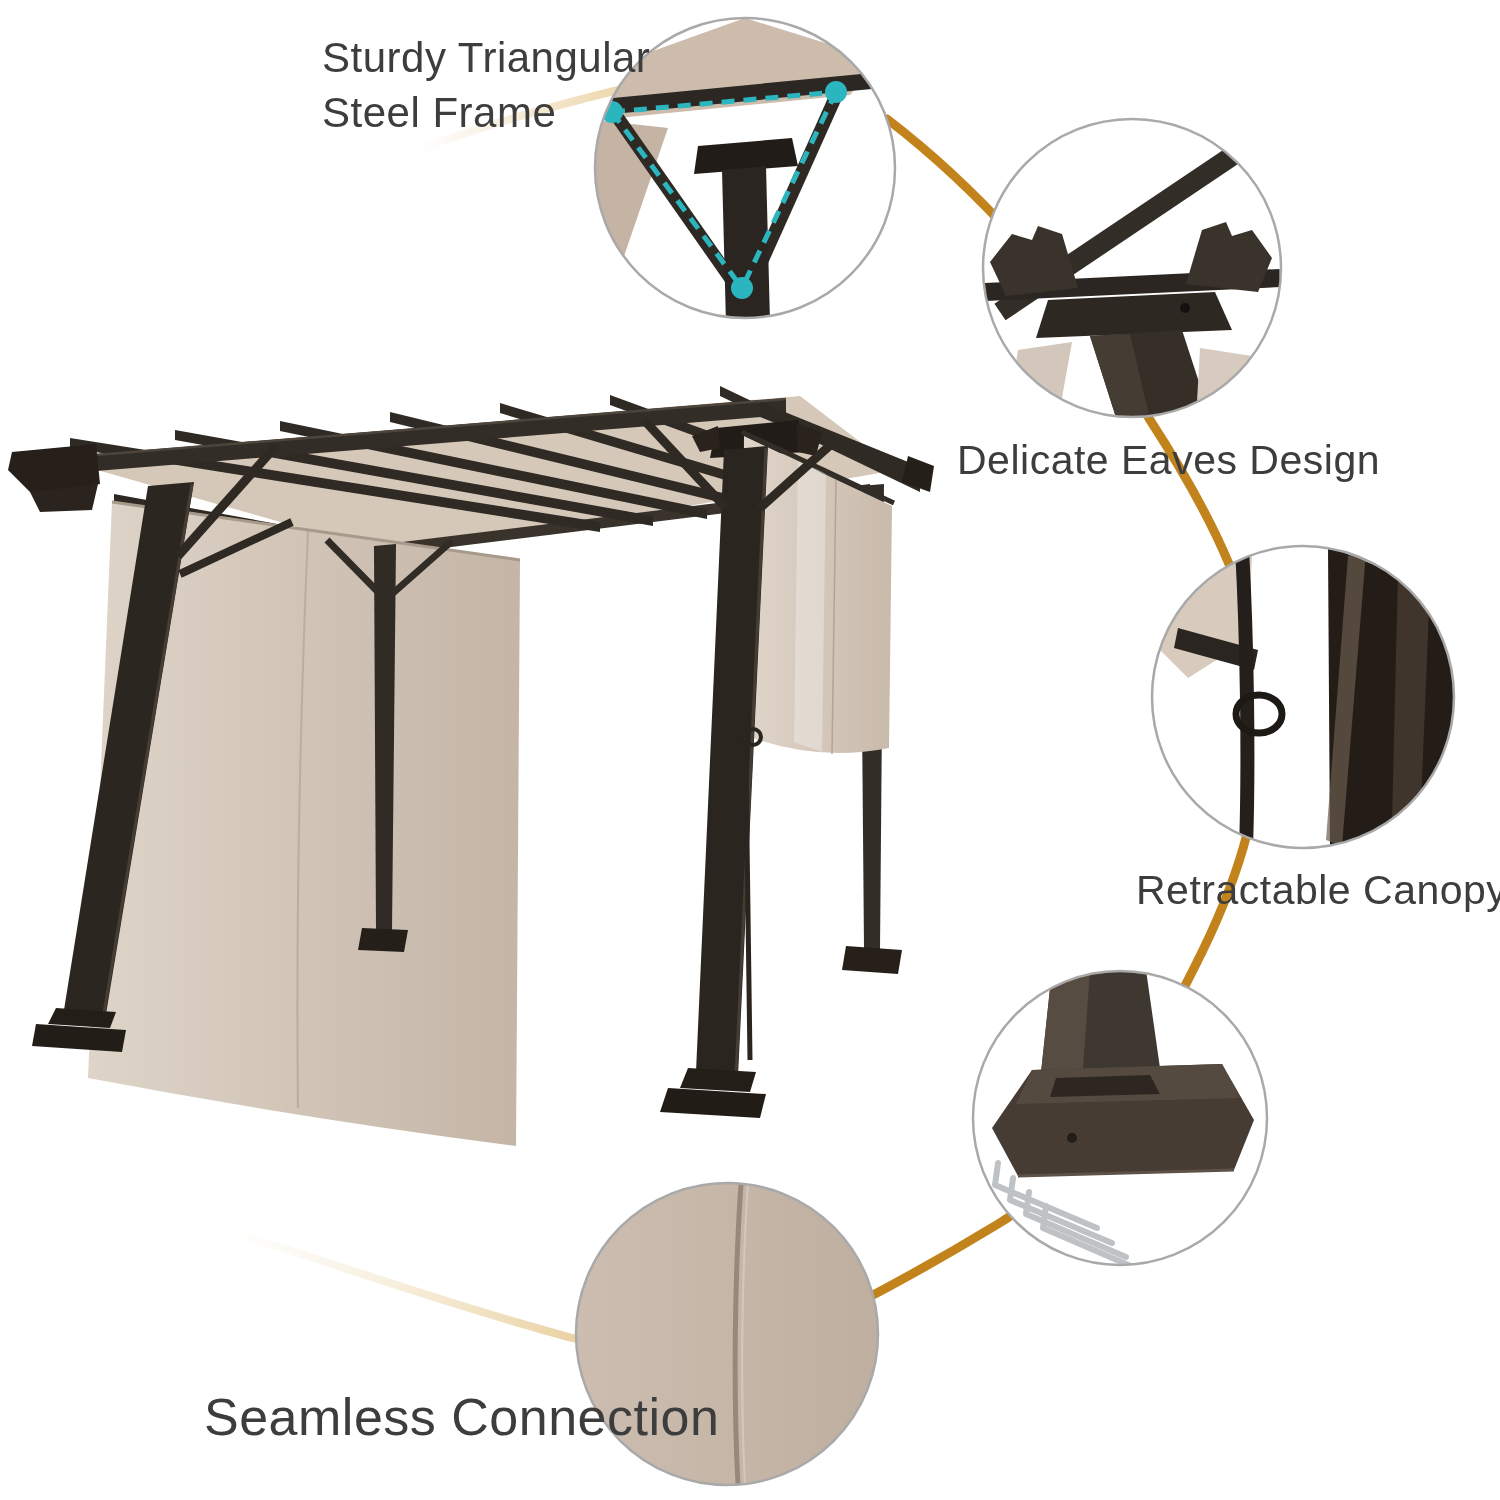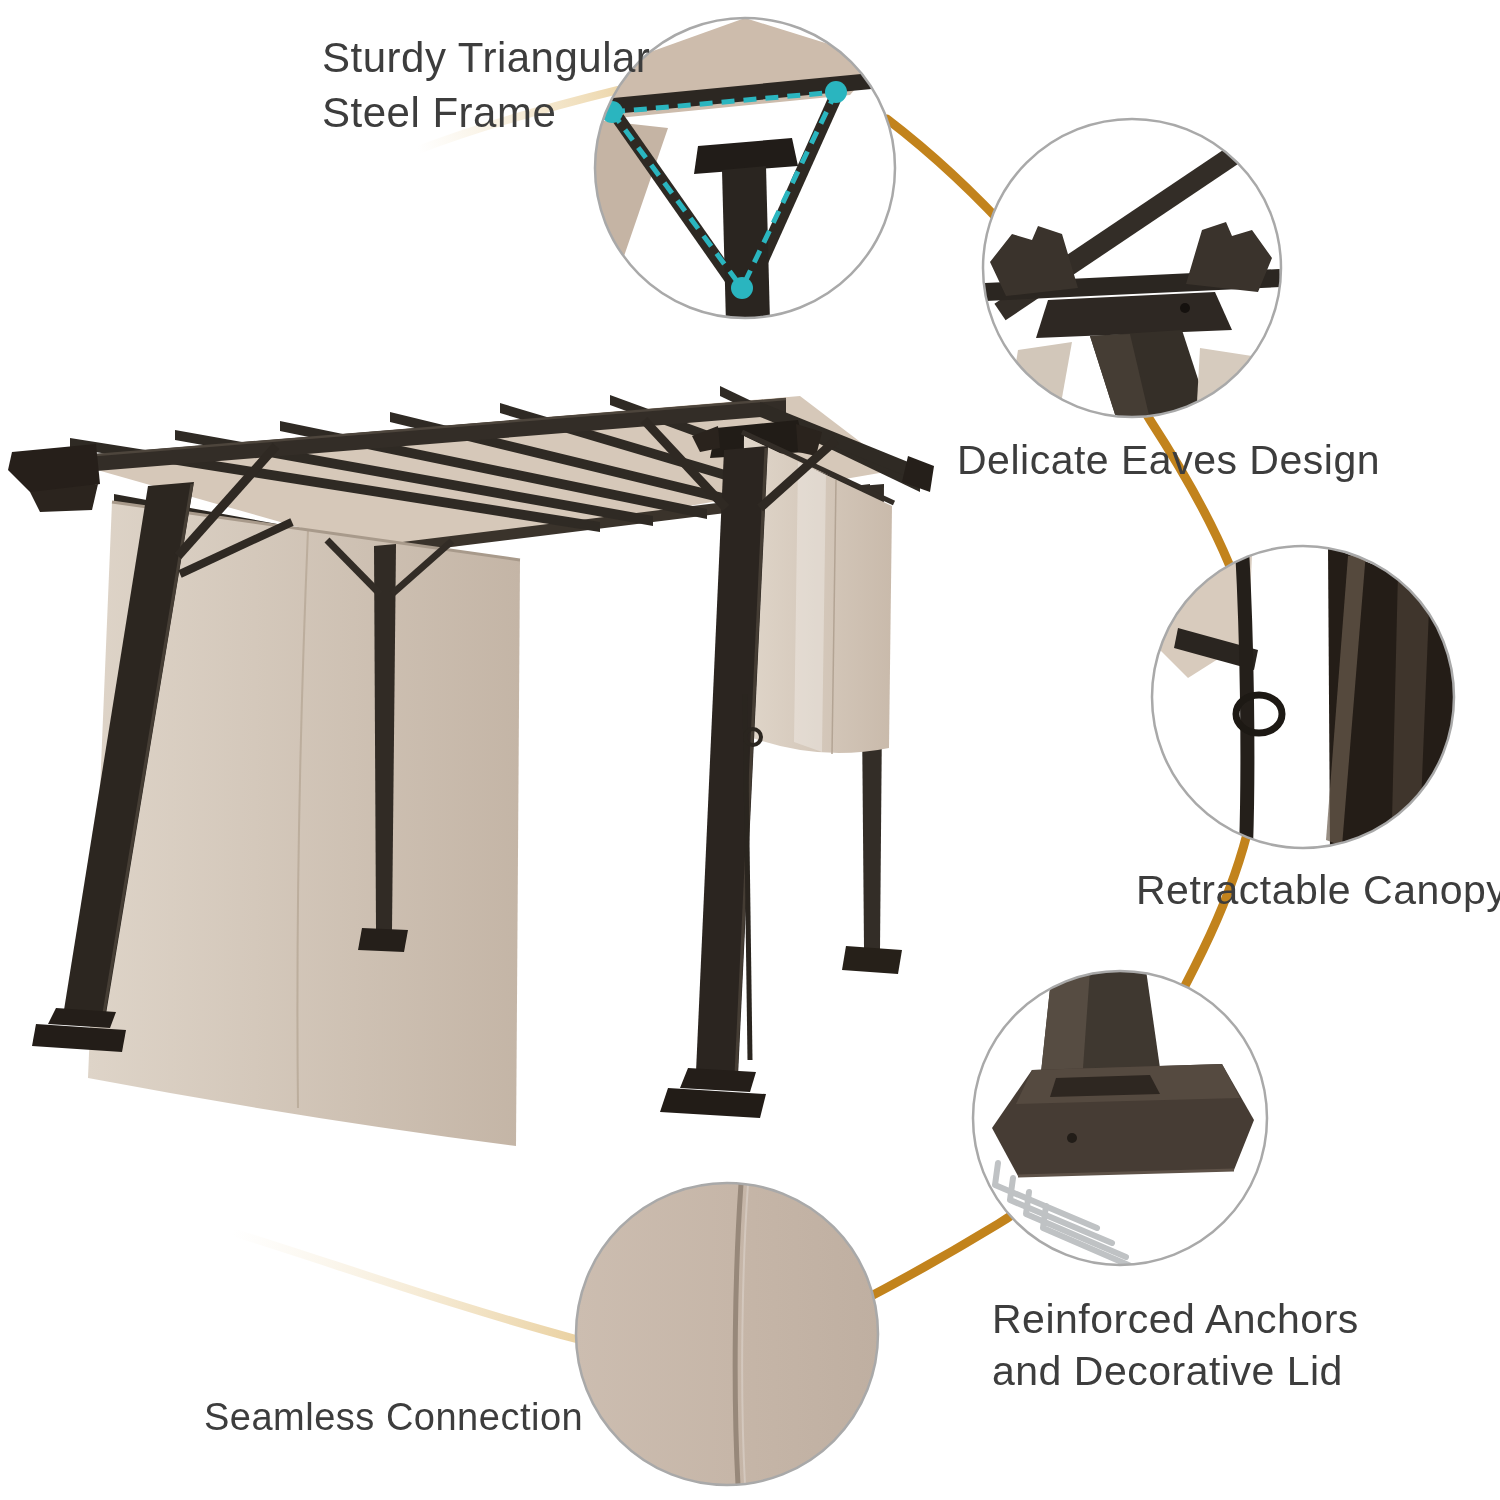--- a/index.html
+++ b/index.html
@@ -248,22 +248,18 @@
 </div>
 
 <div class="label" style="left:945px; top:433px;margin-left:12px;">
   <span>Delicate Eaves Design</span>
 </div>
 
 <div class="label" style="left:1136px; top:863px;">
   <span>Retractable Canopy</span>
 </div>
 
-<div class="label" style="left:992px; top:1293px; line-height:52px;">
-  <span>Reinforced Anchors</span>
-  <span>and Decorative Lid</span>
-</div>
-
-<div class="label" style="left:204px; top:1390px; font-size:38px;">
+
+<div class="label" style="left:204px; top:1390px; font-size:52px;">
   <span>Seamless Connection</span>
 </div>
 
 </div>
 
 </body></html>

